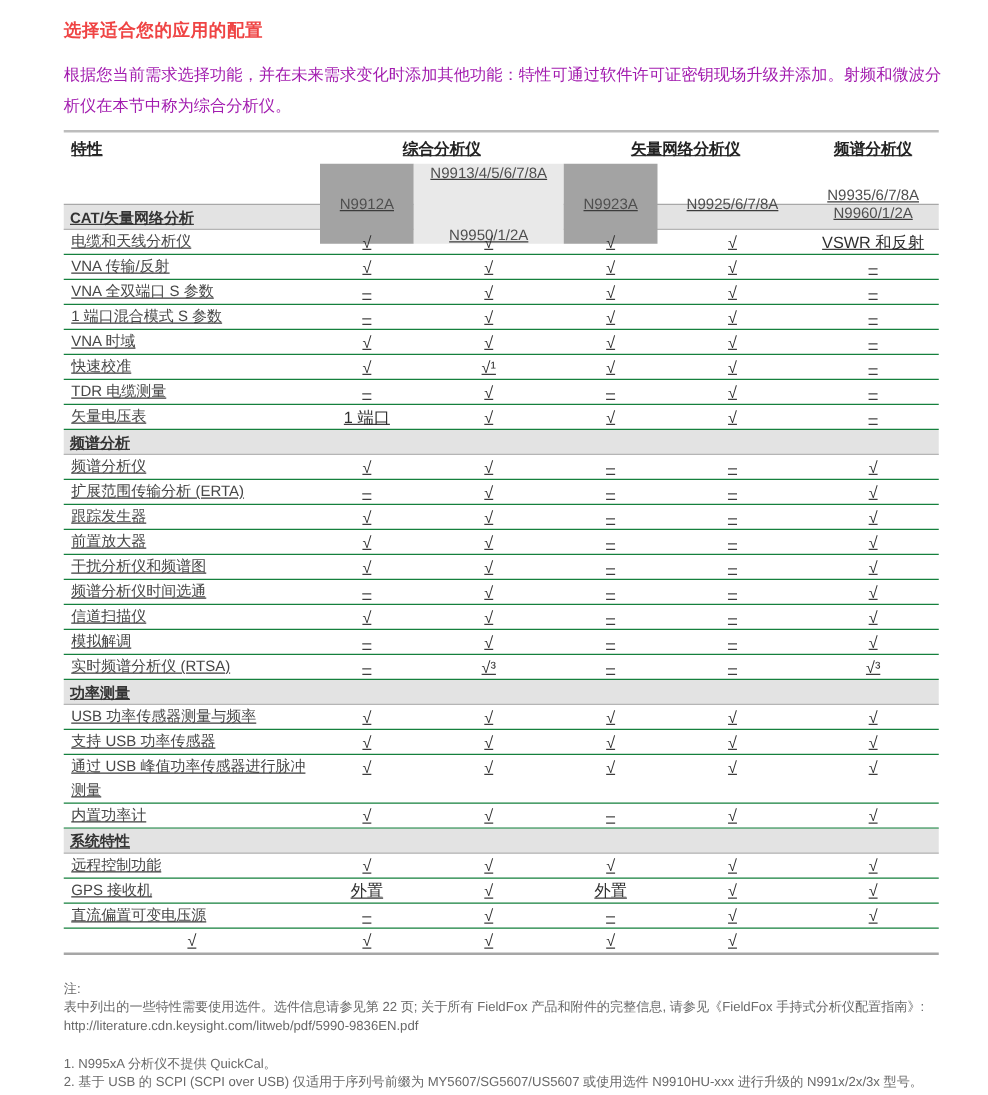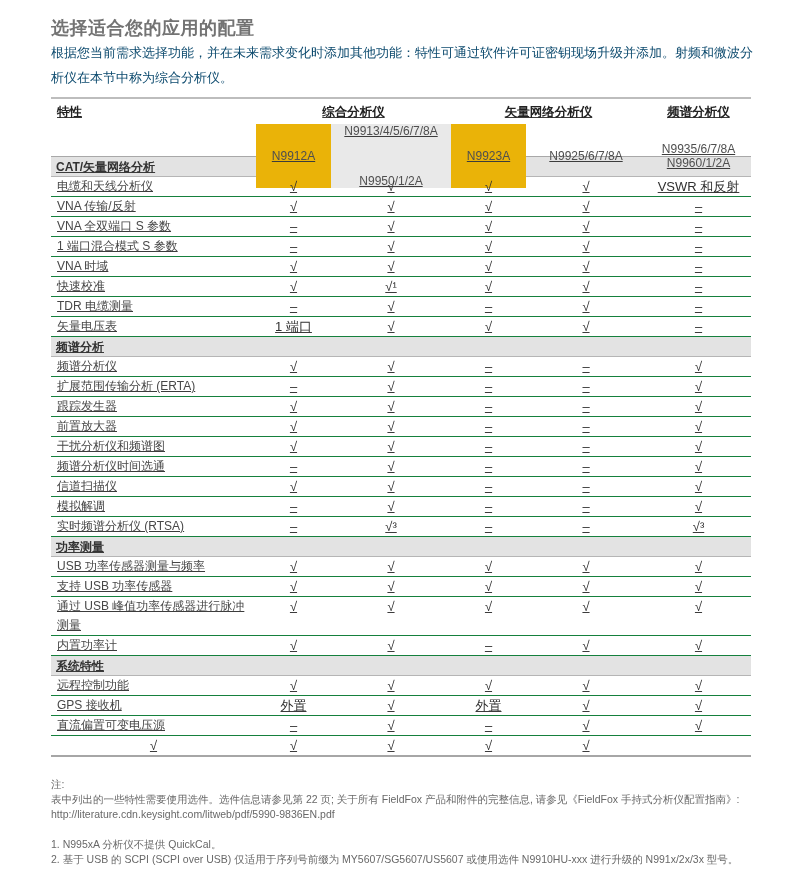--- a/index.html
+++ b/index.html
@@ -5,25 +5,25 @@
   * { margin:0; padding:0; box-sizing:border-box; }
   html,body { background:#ffffff; }
   body {
     width:790px; height:876px; overflow:hidden;
     font-family:"Liberation Sans","DejaVu Sans",sans-serif;
     color:#3c3c3c;
   }
   .page { padding:16px 39px 0 51px; }
 
   .title {
-    font-size:18px; font-weight:700; color:#737373; letter-spacing:0.5px;
+    font-size:14px; font-weight:700; color:#ef4444; letter-spacing:0.5px;
   }
   .intro {
-    width:706px;
-    font-size:13px; line-height:25px; color:#0c4a6e;
+    margin-top:13px; width:706px;
+    font-size:13px; line-height:25px; color:#a21caf;
   }
 
   
   .ftable { margin-top:7px; width:700px; border-top:2px solid #bdbdbd;text-decoration:underline; }
   .grid6 {
     display:grid;
     grid-template-columns:205px 75px 120px 75px 120px 105px;
     align-items:start;
   }
   .c2 { grid-column:span 2; }
@@ -31,21 +31,21 @@
   .hrow-groups { padding-top:5px; }
   .hcell { text-align:center; font-size:12.5px; }
   .feature-h { text-align:left; padding-left:6px; font-weight:700; color:#222; }
   .group { font-weight:700; color:#222; }
 
   .hrow-models { height:33px; align-items:stretch; border-bottom:1px solid #a8a8a8; margin-top:3px; }
   .model {
     display:flex; flex-direction:column; justify-content:center;
     font-size:12px; color:#4f4f4f; line-height:14px;
   }
-  .shade-dark  { background:#eab308; }
+  .shade-dark  { background:#a3a3a3; }
   .shade-light { background:#e9e9e9;gap:36px; }
 
   .section-row {
     height:20px; line-height:20px; background:#e3e3e3;
     border-bottom:1px solid #b5b5b5;
     font-size:12px; font-weight:600; color:#333;
     padding-left:5px;
   }
   .trow { border-bottom:1px solid #15803d; min-height:19px; }
   .trow:last-child { border-bottom:2px solid #a6a6a6; }

